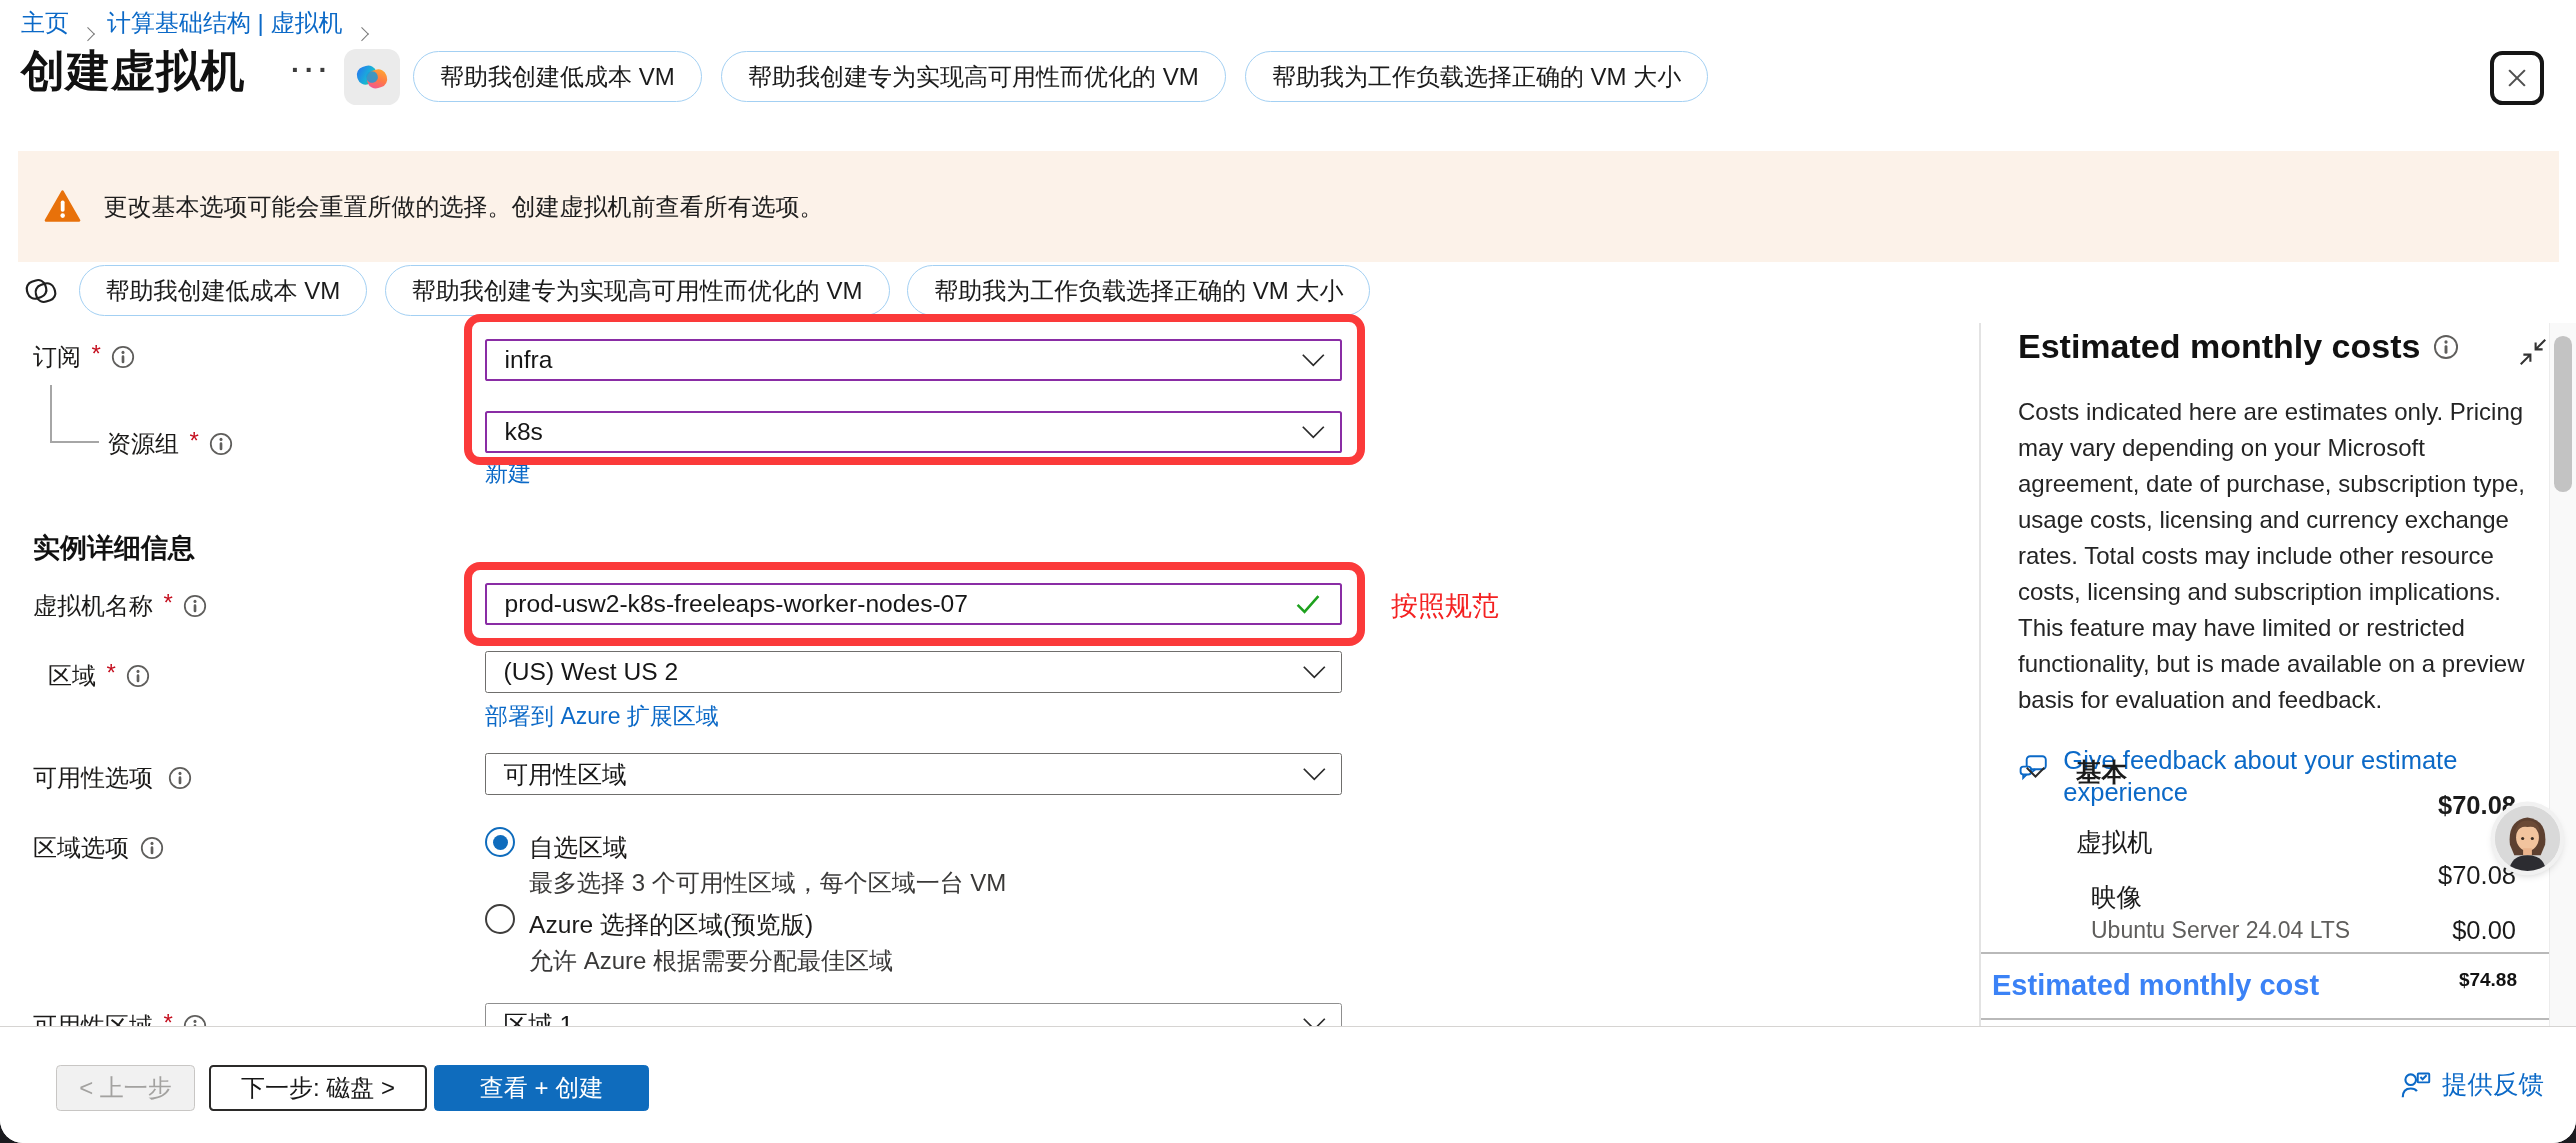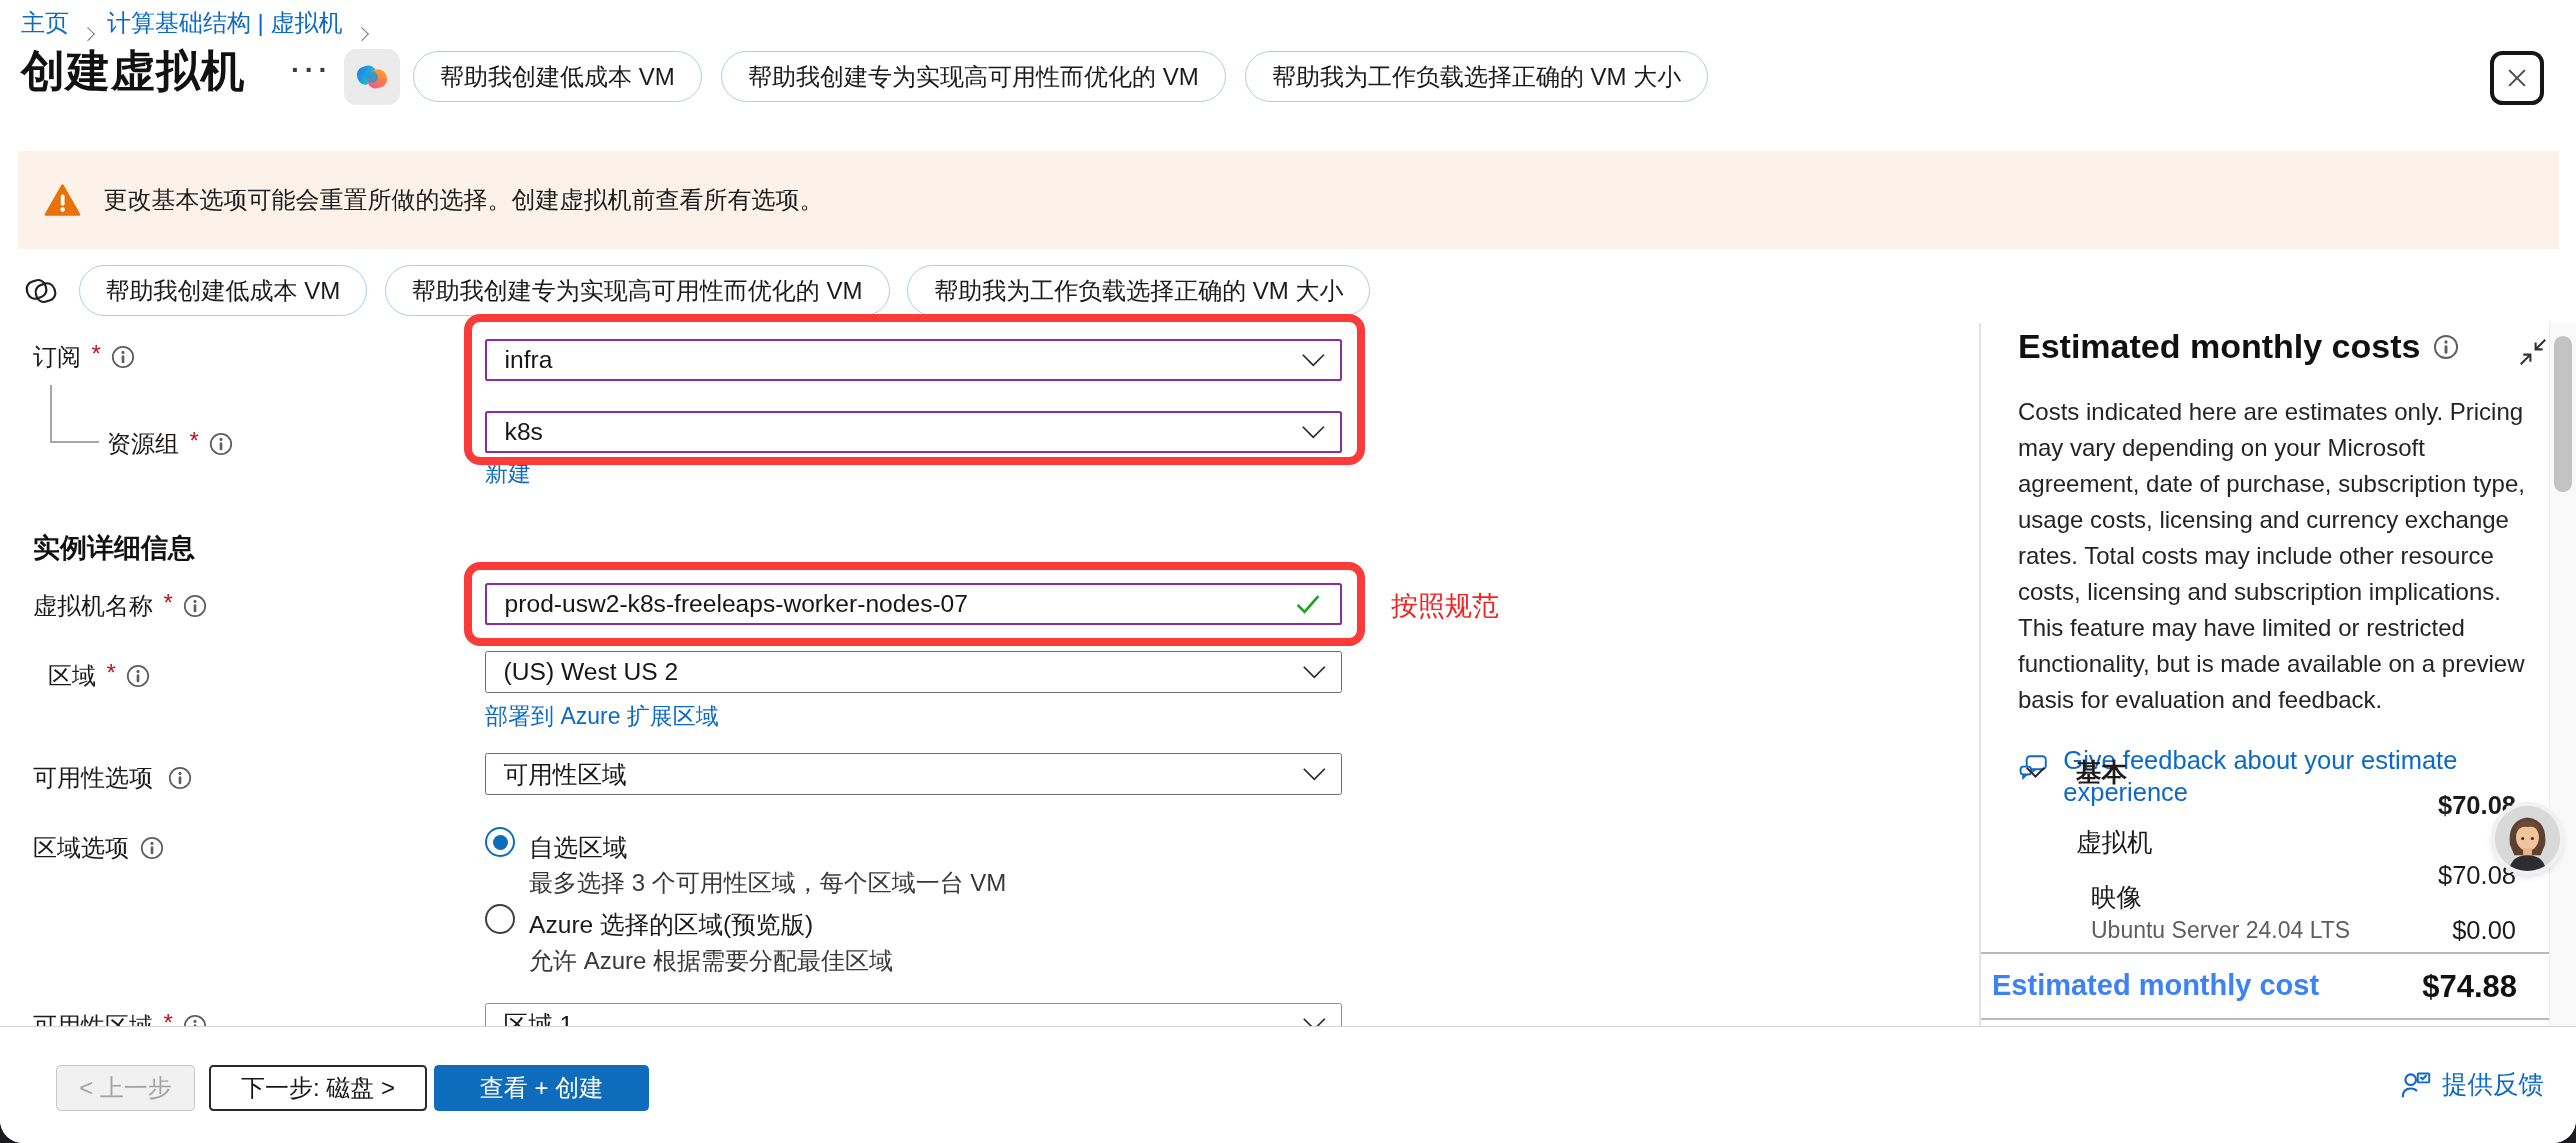--- a/index.html
+++ b/index.html
@@ -15,21 +15,21 @@
   .page-title{position:absolute;left:21px;top:42px;font-size:44px;font-weight:700;color:#111;letter-spacing:0.9px;}
   .ellipsis{position:absolute;left:291px;top:54px;font-size:28px;font-weight:700;color:#3c3c3c;letter-spacing:4.4px;}
   .copilot-btn{position:absolute;left:344px;top:49px;width:56px;height:56px;border-radius:12.3px;background:#ebebeb;
                display:flex;align-items:center;justify-content:center;cursor:pointer;}
   .pill{height:51px;border:1.8px solid #a3d0f3;border-radius:25.5px;background:#fff;display:flex;align-items:center;
         padding:0 26px;font-size:24px;color:#1b1b1b;white-space:nowrap;cursor:pointer;}
   .header-pills{position:absolute;left:413px;top:51px;display:flex;gap:19.3px;}
   .close-btn{position:absolute;left:2490px;top:51px;width:54px;height:54px;border:4.4px solid #161616;border-radius:12.3px;
              background:#fff;display:flex;align-items:center;justify-content:center;cursor:pointer;}
   
-  .banner{position:absolute;left:17.6px;top:151px;width:2541px;height:98px;background:#fcf2e9;
+  .banner{position:absolute;left:17.6px;top:151px;width:2541px;height:111px;background:#fcf2e9;
           display:flex;align-items:center;gap:23px;padding:8px 26px;}
   .banner-text{font-size:24px;color:#1d1d1d;}
   
   .assist-row{position:absolute;left:21px;top:265px;display:flex;align-items:center;gap:17.6px;}
   
   .row-label{position:absolute;display:flex;align-items:center;gap:10.5px;font-size:24px;color:#1b1a19;}
   .asterisk{color:#c50f1f;font-size:24px;transform:translateY(-2.6px);}
   .dd,.textbox{position:absolute;left:485px;width:857px;height:42px;background:#fff;border:1.8px solid #6f6e6c;
        border-radius:2.6px;display:flex;align-items:center;padding:0 17.6px;font-size:24.6px;color:#161616;cursor:pointer;}
   .purple{border:2.6px solid #8a2da5;}
@@ -305,21 +305,21 @@
 
   <div class="cost-row-label" style="position:absolute;left:2076px;top:825px;">虚拟机</div>
   <div class="cost-val" style="top:825px;left:2388px;width:128px;text-align:right;">$70.08</div>
 
   <div class="cost-row-label" style="position:absolute;left:2091px;top:880px;">映像</div>
   <div class="cost-val" style="top:880px;left:2388px;width:128px;text-align:right;">$0.00</div>
   <div style="position:absolute;left:2091px;top:917px;font-size:23px;color:#5f5e5c;">Ubuntu Server 24.04 LTS</div>
 
   <div class="panel-hr" style="top:952px;"></div>
   <div style="position:absolute;left:1992px;top:969px;font-size:29px;font-weight:700;color:#3b82f6;">Estimated monthly cost</div>
-  <div style="position:absolute;left:2371px;top:969px;width:146px;text-align:right;font-size:31px;font-weight:700;color:#111;">$74.88</div>
+  <div style="position:absolute;left:2371px;top:969px;width:146px;text-align:right;font-size:19px;font-weight:700;color:#111;">$74.88</div>
   <div class="panel-hr" style="top:1018px;"></div>
 
   <div class="scroll-track">
     <div class="scroll-thumb"></div>
   </div>
 
   <div class="avatar">
     <svg width="65" height="65" viewBox="0 0 74 74">
       <circle cx="37" cy="37" r="37" fill="#d9d9d9"></circle>
       <path d="M17 44 Q14 16 37 13 Q60 16 57 44 L52 56 H22 Z" fill="#5d4030"></path>

